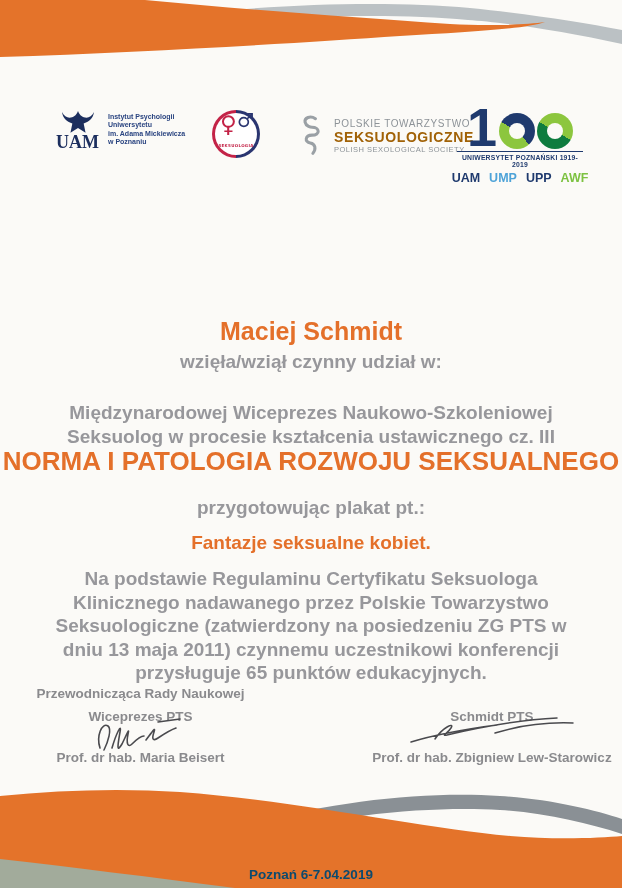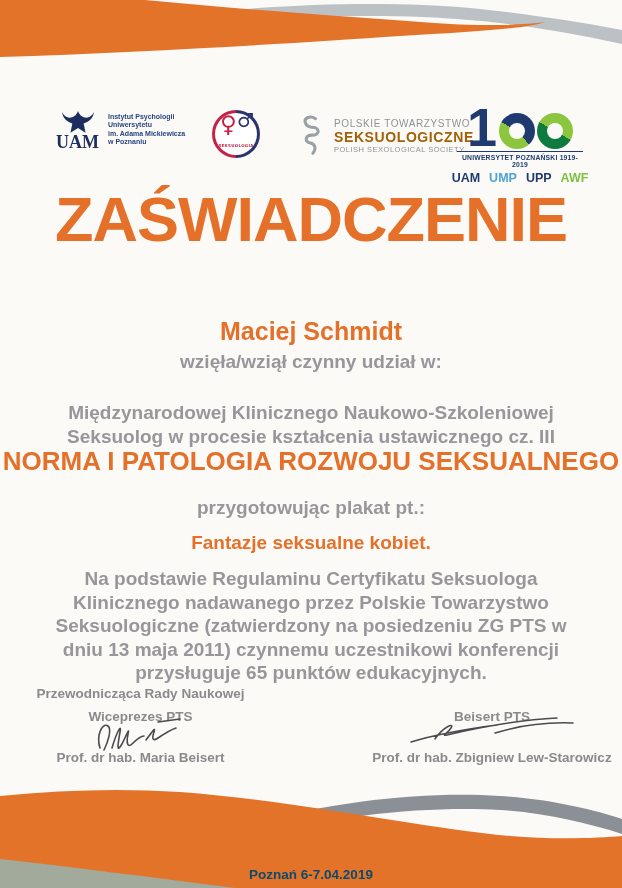--- a/index.html
+++ b/index.html
@@ -123,47 +123,46 @@
       </div>
       <div class="cent-acronyms">
         <span class="ac-uam">UAM</span>
         <span class="ac-ump">UMP</span>
         <span class="ac-upp">UPP</span>
         <span class="ac-awf">AWF</span>
       </div>
     </div>
   </div>
 
-  <h1 class="title">ZAŚWIADCZENIE</h1>
 
   <div class="line recipient">Maciej Schmidt</div>
   <div class="line participation">wzięła/wziął czynny udział w:</div>
 
   <div class="line event">
-    <div>Międzynarodowej Klinicznego Naukowo-Szkoleniowej</div>
+    <div>Międzynarodowej Wiceprezes Naukowo-Szkoleniowej</div>
     <div>Seksuolog w procesie kształcenia ustawicznego cz. III</div>
     <div class="event-title">NORMA I PATOLOGIA ROZWOJU SEKSUALNEGO</div>
   </div>
 
   <div class="line poster-intro">przygotowując plakat pt.:</div>
   <div class="line poster-title">Fantazje seksualne kobiet.</div>
 
   <div class="line paragraph">Na podstawie Regulaminu Certyfikatu Seksuologa Klinicznego nadawanego przez Polskie Towarzystwo Seksuologiczne (zatwierdzony na posiedzeniu ZG PTS w dniu 13 maja 2011) czynnemu uczestnikowi konferencji przysługuje 65 punktów edukacyjnych.</div>
 
   <div class="sig-block sig-left">
     <div class="sig-row role1">Przewodnicząca Rady Naukowej</div>
     <div class="sig-row role2">Wiceprezes PTS</div>
     <svg class="sig-art" width="110" height="44" viewBox="0 0 110 44">
       <path d="M14 34 C10 22 16 8 22 12 C26 15 22 28 18 36 M26 34 C30 20 36 8 34 18 C32 30 30 40 36 30 C40 22 44 12 42 20 C40 30 42 34 46 30 C50 26 54 22 58 22 M60 26 C66 18 70 12 68 18 C66 24 66 28 72 24 C78 20 84 16 90 14 M72 8 L94 5" fill="none" stroke="#4A4A4E" stroke-width="1.6" stroke-linecap="round"></path>
     </svg>
     <div class="sig-row sig-name">Prof. dr hab. Maria Beisert</div>
   </div>
 
   <div class="sig-block sig-right">
-    <div class="sig-row role2">Beisert PTS</div>
+    <div class="sig-row role2">Schmidt PTS</div>
     <svg class="sig-art" width="170" height="34" viewBox="0 0 170 34">
       <path d="M4 28 C30 20 60 15 90 11 M28 25 C36 13 48 8 44 14 C40 20 34 22 40 21 C70 14 110 6 150 4 M88 19 C114 11 140 8 166 9" fill="none" stroke="#4A4A4E" stroke-width="1.5" stroke-linecap="round"></path>
     </svg>
     <div class="sig-row sig-name">Prof. dr hab. Zbigniew Lew-Starowicz</div>
   </div>
 
   <svg class="wave-bottom" viewBox="0 0 622 100" preserveAspectRatio="none">
     <path d="M225,44 C320,14 420,3 500,8 C550,11 595,22 622,31 L622,46 C588,35 545,25 500,22 C430,18 330,26 240,54 Z" fill="#8A9095"></path>
     <path d="M0,8 C60,2 120,0 180,4 C300,13 420,40 510,48 C555,52 600,50 622,48 L622,100 L0,100 Z" fill="#E4732A"></path>
     <path d="M0,71 C70,79 150,89 235,100 L0,100 Z" fill="#A2AB9B"></path>

